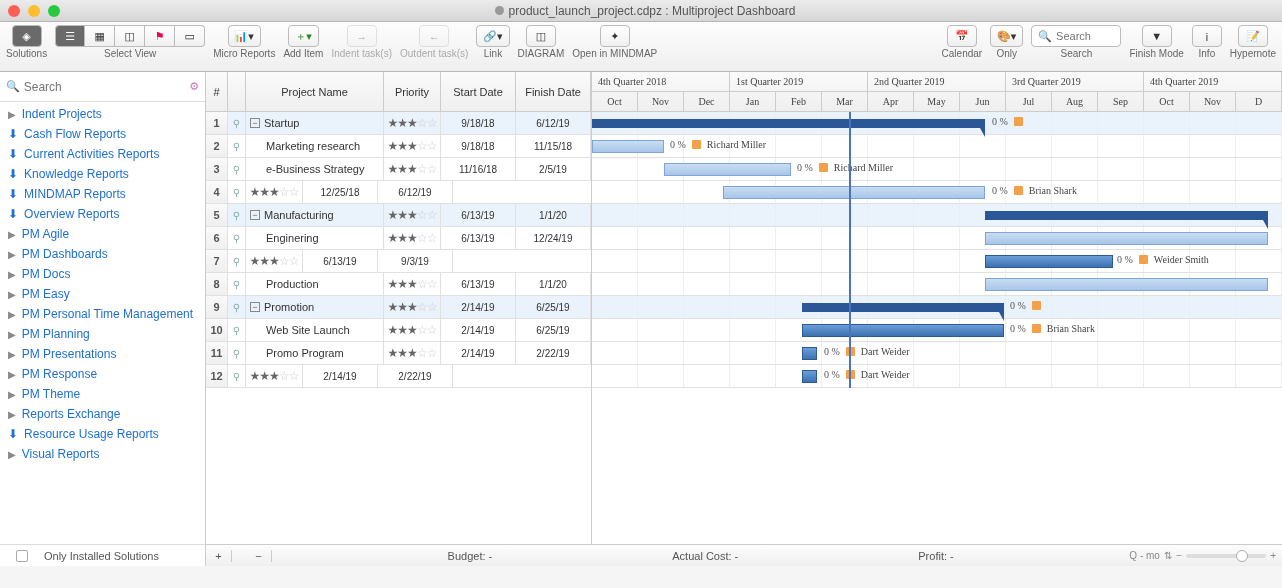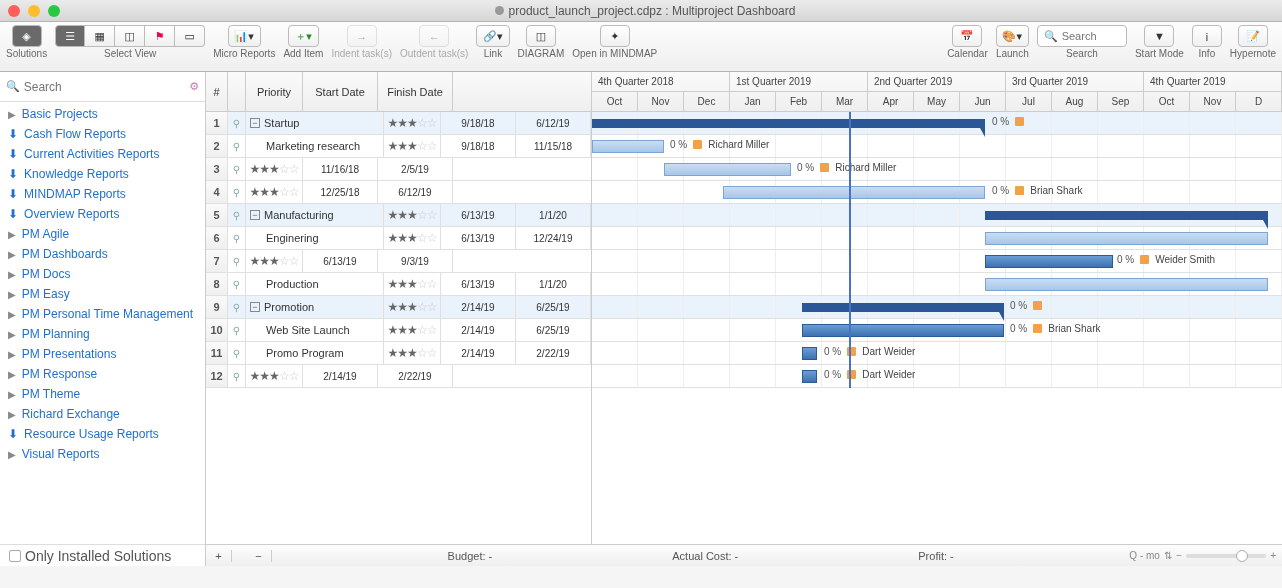--- a/index.html
+++ b/index.html
@@ -33,28 +33,28 @@
 
   
   .main { display: flex; height: calc(100% - 72px - 22px); }
   .sidebar { width: 208px; background: #fff; border-right: 1px solid #ccc; display: flex; flex-direction: column; }
   .side-search { height: 30px; border-bottom: 1px solid #ddd; display: flex; align-items: center; padding: 0 6px; gap: 4px; }
   .side-search input { border: none; outline: none; font-size: 12px; flex: 1; color: #888; }
   .side-list { flex: 1; overflow-y: auto; padding: 2px 0; }
   .side-item { display: flex; align-items: center; gap: 6px; padding: 3px 8px; color: #1f6fd0; font-size: 12px; cursor: pointer; }
   .side-item .tri { color: #888; font-size: 10px; }
   .side-item .dl { color: #1f6fd0; }
-  .side-footer { height: 22px; border-top: 1px solid #ddd; display: flex; align-items: center; padding: 0 9px; gap: 4px; font-size: 14px; color: #555; }
+  .side-footer { height: 22px; border-top: 1px solid #ddd; display: flex; align-items: center; padding: 0 16px; gap: 16px; font-size: 11px; color: #555; }
   .checkbox { width: 12px; height: 12px; border: 1px solid #aaa; background: #fff; border-radius: 2px; }
 
   
   .gridwrap { flex: 1; display: flex; flex-direction: column; background: #fff; }
   .grid { flex: 1; display: flex; overflow: hidden; }
   .leftpane { border-right: 1px solid #ccc; flex-shrink: 0; }
-  .gantt { flex: 1; overflow: hidden; position: relative; }
+  .gantt { flex: 1; overflow: hidden; position: relative; font-family: Liberation Serif, serif; }
   
   .hdr { height: 40px; display: flex; background: linear-gradient(#fafafa,#efefef); border-bottom: 1px solid #ccc; }
   .hcell { border-right: 1px solid #ccc; display: flex; align-items: center; justify-content: center; font-size: 11px; color: #333; font-weight: 500;}
   
   .hdr2 { display: flex; flex-direction: column; flex: 1; }
   .hdr2 .qrow { display: flex; height: 20px; border-bottom: 1px solid #ccc; }
   .hdr2 .mrow { display: flex; height: 20px; }
   .qcell, .mcell { border-right: 1px solid #ccc; display: flex; align-items: center; padding: 0 6px; font-size: 10px; color: #444; flex-shrink: 0; }
   .mcell { width: 46px; justify-content: center; }
   .qcell { justify-content: flex-start; }
@@ -162,32 +162,32 @@
     <div class="tbtn">✦</div>
     <span class="tlabel">Open in MINDMAP</span>
   </div>
   <div class="flexsp"></div>
   <div class="tgrp">
     <div class="tbtn">📅</div>
     <span class="tlabel">Calendar</span>
   </div>
   <div class="tgrp">
     <div class="tbtn">🎨▾</div>
-    <span class="tlabel">Launch</span>
+    <span class="tlabel">Only</span>
   </div>
   <div class="tgrp">
     <div class="searchbox">
       <span>🔍</span>
       <input placeholder="Search" style="">
     </div>
     <span class="tlabel">Search</span>
   </div>
   <div class="tgrp">
     <div class="tbtn">▼</div>
-    <span class="tlabel">Start Mode</span>
+    <span class="tlabel">Finish Mode</span>
   </div>
   <div class="tgrp">
     <div class="tbtn">ℹ</div>
     <span class="tlabel">Info</span>
   </div>
   <div class="tgrp">
     <div class="tbtn">📝</div>
     <span class="tlabel">Hypernote</span>
   </div>
 </div>
@@ -196,21 +196,21 @@
 
   <div class="sidebar">
     <div class="side-search">
       <span style="color:#999;">🔍</span>
       <input placeholder="Search" style="">
       <span style="color:#c97eb8;">⚙</span>
     </div>
     <div class="side-list" id="side-list">
         <div class="side-item">
           <span class="tri">▶</span>
-          <span>Basic Projects</span>
+          <span>Indent Projects</span>
         </div>
         <div class="side-item">
           <span class="dl">⬇</span>
           <span>Cash Flow Reports</span>
         </div>
         <div class="side-item">
           <span class="dl">⬇</span>
           <span>Current Activities Reports</span>
         </div>
         <div class="side-item">
@@ -256,21 +256,21 @@
         <div class="side-item">
           <span class="tri">▶</span>
           <span>PM Response</span>
         </div>
         <div class="side-item">
           <span class="tri">▶</span>
           <span>PM Theme</span>
         </div>
         <div class="side-item">
           <span class="tri">▶</span>
-          <span>Richard Exchange</span>
+          <span>Reports Exchange</span>
         </div>
         <div class="side-item">
           <span class="dl">⬇</span>
           <span>Resource Usage Reports</span>
         </div>
         <div class="side-item">
           <span class="tri">▶</span>
           <span>Visual Reports</span>
         </div>
       </div>
@@ -280,20 +280,21 @@
     </div>
   </div>
 
   <div class="gridwrap">
     <div class="grid">
 
       <div class="leftpane">
         <div class="hdr">
           <div class="hcell" style="width:22px;">#</div>
           <div class="hcell" style="width:18px;"></div>
+          <div class="hcell" style="width:138px;">Project Name</div>
           <div class="hcell" style="width:57px;text-align:center;">Priority</div>
           <div class="hcell" style="width:75px;">Start Date</div>
           <div class="hcell" style="width:75px;">Finish Date</div>
         </div>
         <div class="rows" id="left-rows">
             <div class="row grp">
               <div class="cell c-num">1</div>
               <div class="cell c-flag">
                 <span style="color:#8aa;font-size:10px;">⚲</span>
               </div>
@@ -314,20 +315,21 @@
                 <span class="star">★★★<span class="empty">☆</span><span class="empty">☆</span></span>
               </div>
               <div class="cell c-date">9/18/18</div>
               <div class="cell c-date">11/15/18</div>
             </div>
             <div class="row">
               <div class="cell c-num">3</div>
               <div class="cell c-flag">
                 <span style="color:#8aa;font-size:10px;">⚲</span>
               </div>
+              <div class="cell c-name indent1">e-Business Strategy</div>
               <div class="cell c-prio">
                 <span class="star">★★★<span class="empty">☆</span><span class="empty">☆</span></span>
               </div>
               <div class="cell c-date">11/16/18</div>
               <div class="cell c-date">2/5/19</div>
             </div>
             <div class="row">
               <div class="cell c-num">4</div>
               <div class="cell c-flag">
                 <span style="color:#8aa;font-size:10px;">⚲</span>

